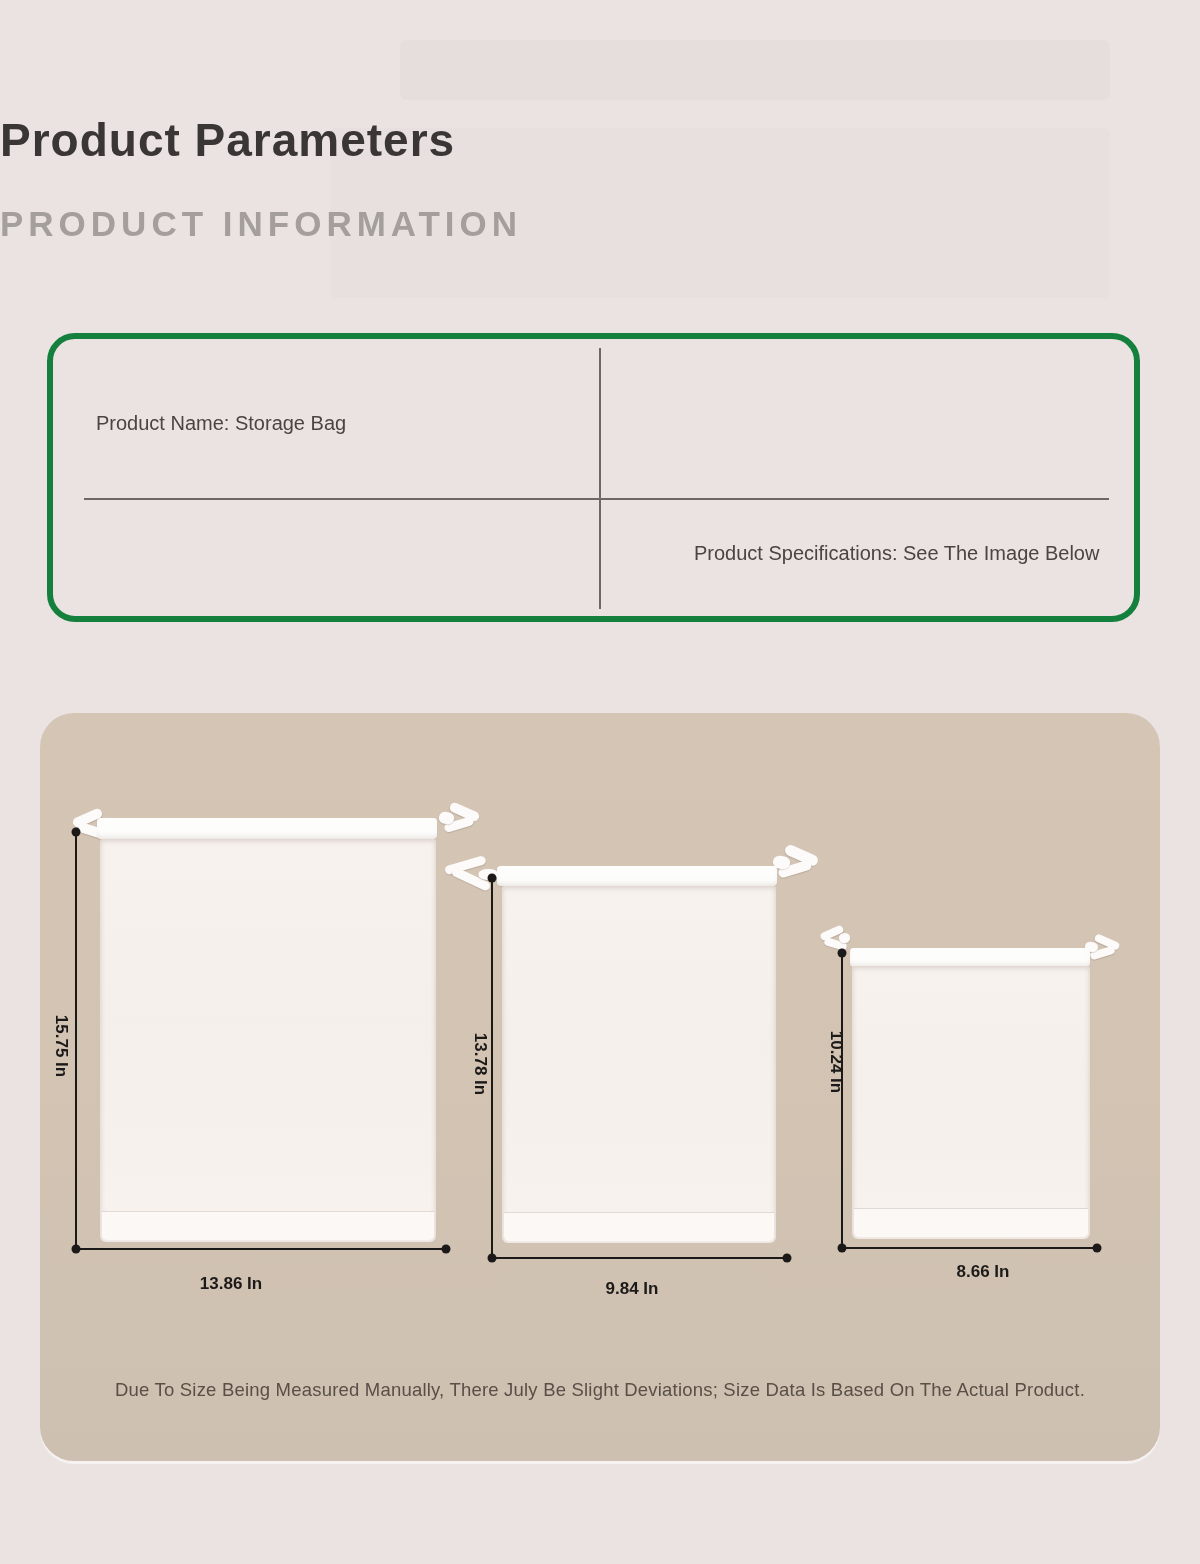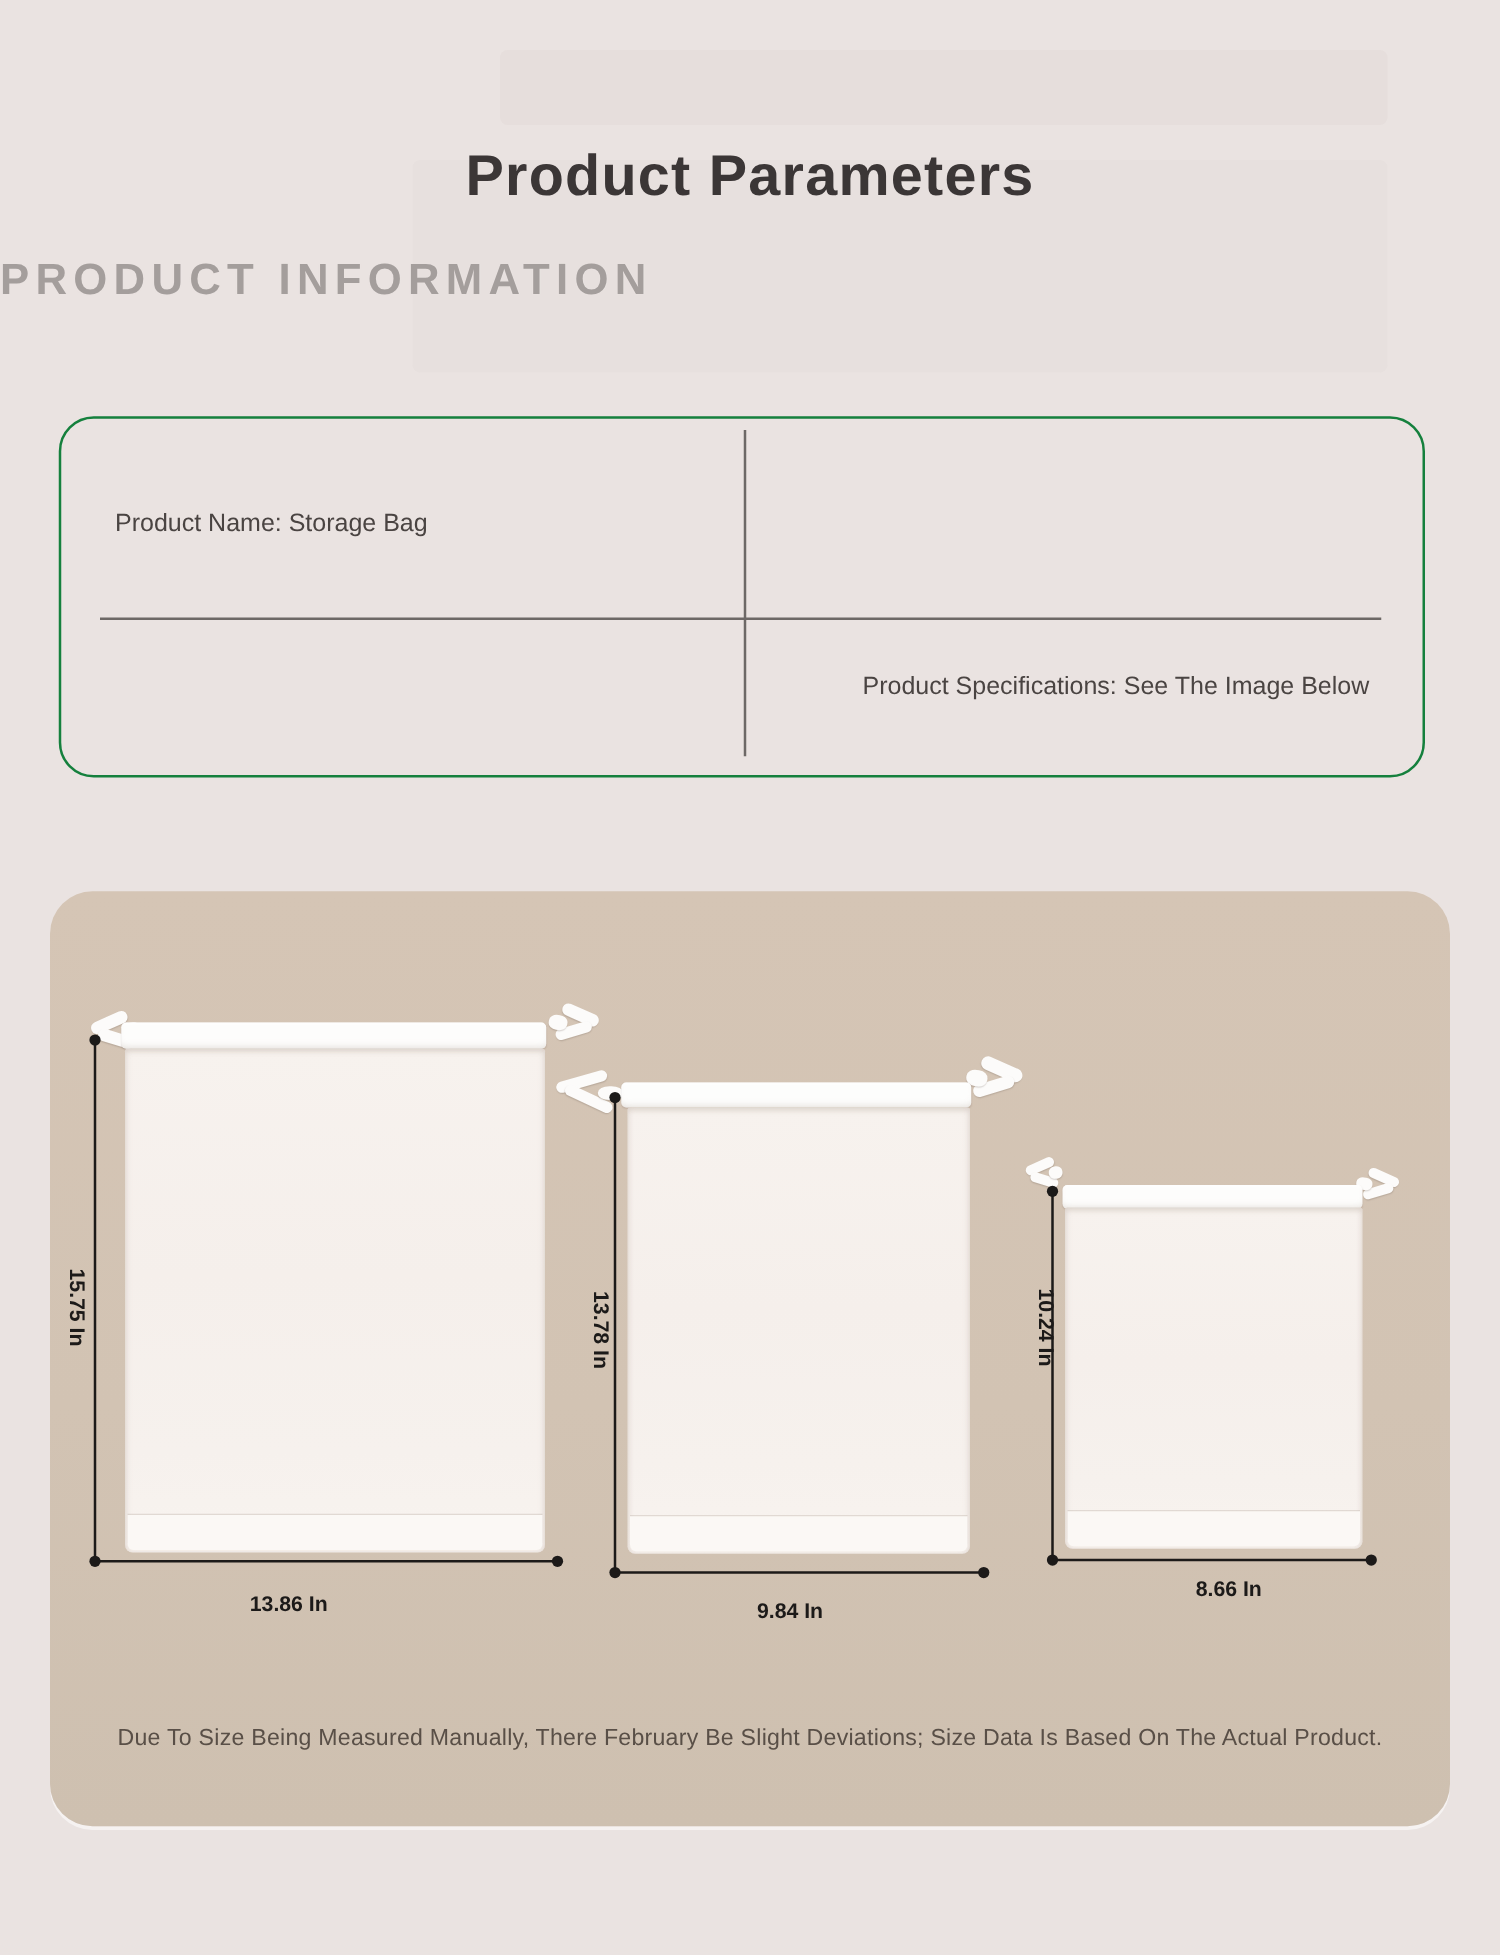--- a/index.html
+++ b/index.html
@@ -11,35 +11,35 @@
     background:#eae3e1; overflow:hidden;
   }
 
   
   .ghost { position:absolute; background:rgba(125,108,102,0.03); border-radius:6px; }
   .ghost-1 { left:400px; top:40px;  width:710px; height:60px; }
   .ghost-2 { left:330px; top:128px; width:780px; height:170px; background:rgba(125,108,102,0.02); }
 
   .title {
     position:absolute; left:0; top:113px; width:100%;
-    text-align:center; font-size:46px; font-weight:700;
+    font-size:46px; font-weight:700;
     color:#3b3636; letter-spacing:1px;
   }
 
   .subtitle {
     position:absolute; left:0; top:204px; width:100%;
     text-align:left; font-size:35px; font-weight:700;
     color:#a49e9c; letter-spacing:5px;
     text-shadow:1px 0 0 rgba(234,227,225,0.55), -1px 1px 0 rgba(234,227,225,0.35);
   }
 
   
   .info-table {
     position:absolute; left:47px; top:333px; width:1093px; height:289px;
-    border:2px solid #15803d; border-radius:28px;
+    border:6px solid #15803d; border-radius:28px;
   }
   .info-table .v-divider {
     position:absolute; left:546px; top:9px; width:2px; height:261px; background:#6d6866;
   }
   .info-table .h-divider {
     position:absolute; left:31px; top:159px; width:1025px; height:2px; background:#6d6866;
   }
   .cell {
     position:absolute; font-size:20px; color:#4a4442; line-height:1.3; white-space:nowrap;
   }
@@ -195,16 +195,16 @@
 
       <div class="vline" style="left:801px; top:240px; height:295px;"></div>
       <div class="dot" style="left:802px; top:240px;"></div>
       <div class="dot" style="left:802px; top:535px;"></div>
       <div class="hline" style="left:802px; top:534px; width:255px;"></div>
       <div class="dot" style="left:1057px; top:535px;"></div>
       <div class="dim-label vert" style="left:796px; top:349px;">10.24 In</div>
       <div class="dim-label" style="left:923px; top:559px;margin-left:20px;">8.66 In</div>
     </div>
 
-    <div class="disclaimer">Due To Size Being Measured Manually, There February Be Slight Deviations; Size Data Is Based On The Actual Product.</div>
+    <div class="disclaimer">Due To Size Being Measured Manually, There July Be Slight Deviations; Size Data Is Based On The Actual Product.</div>
   </div>
 
 </div>
 
 </body></html>

